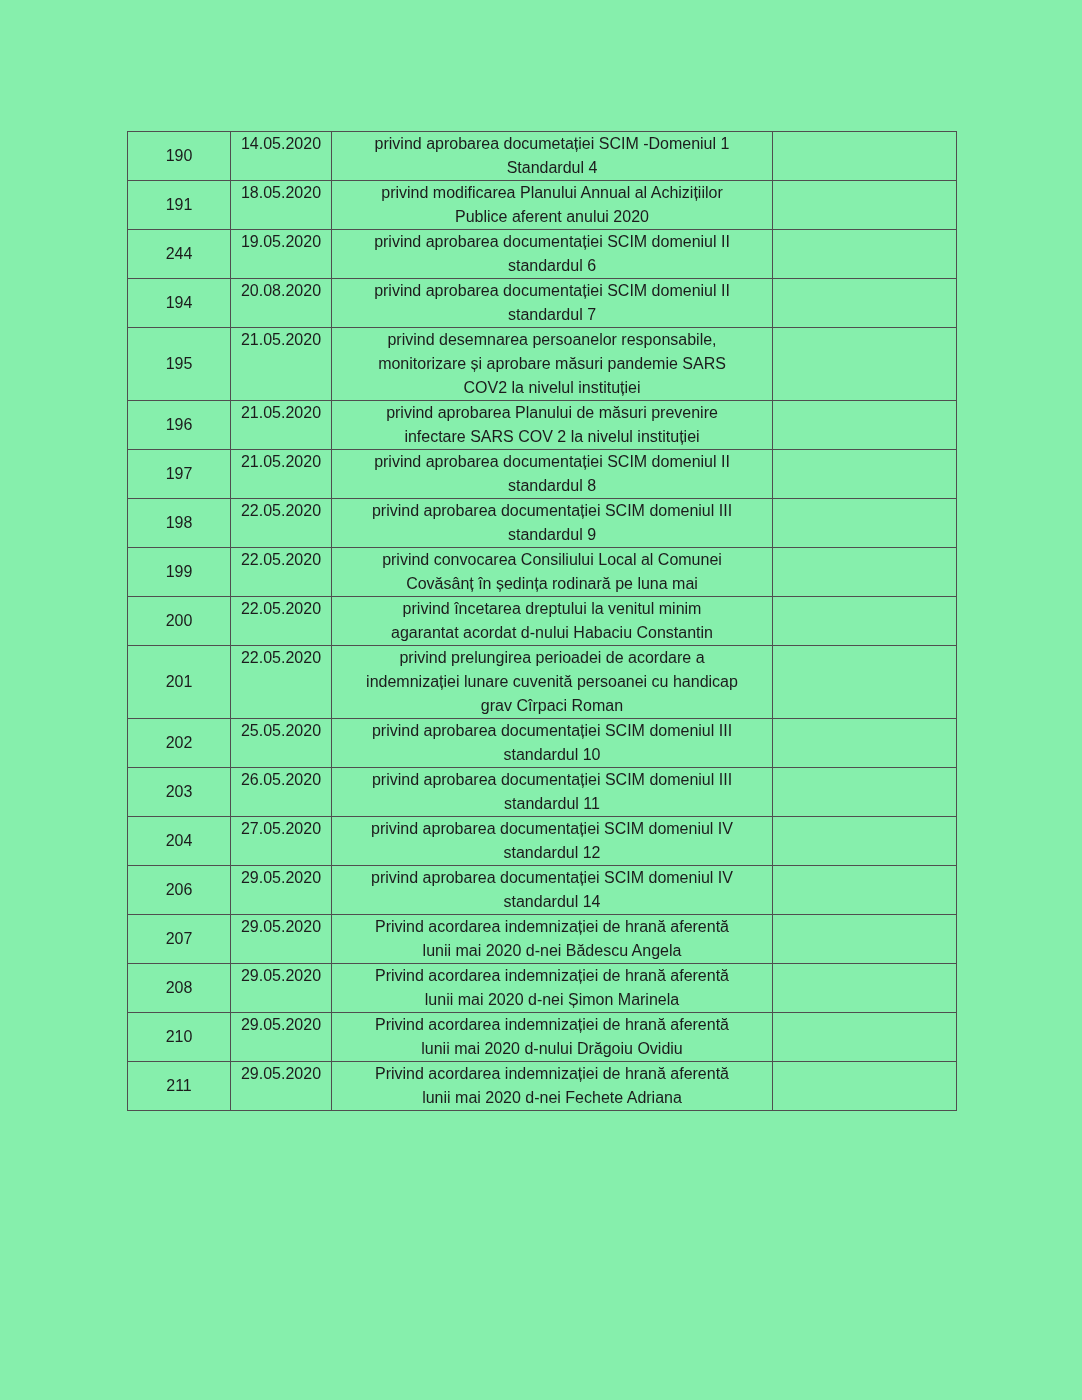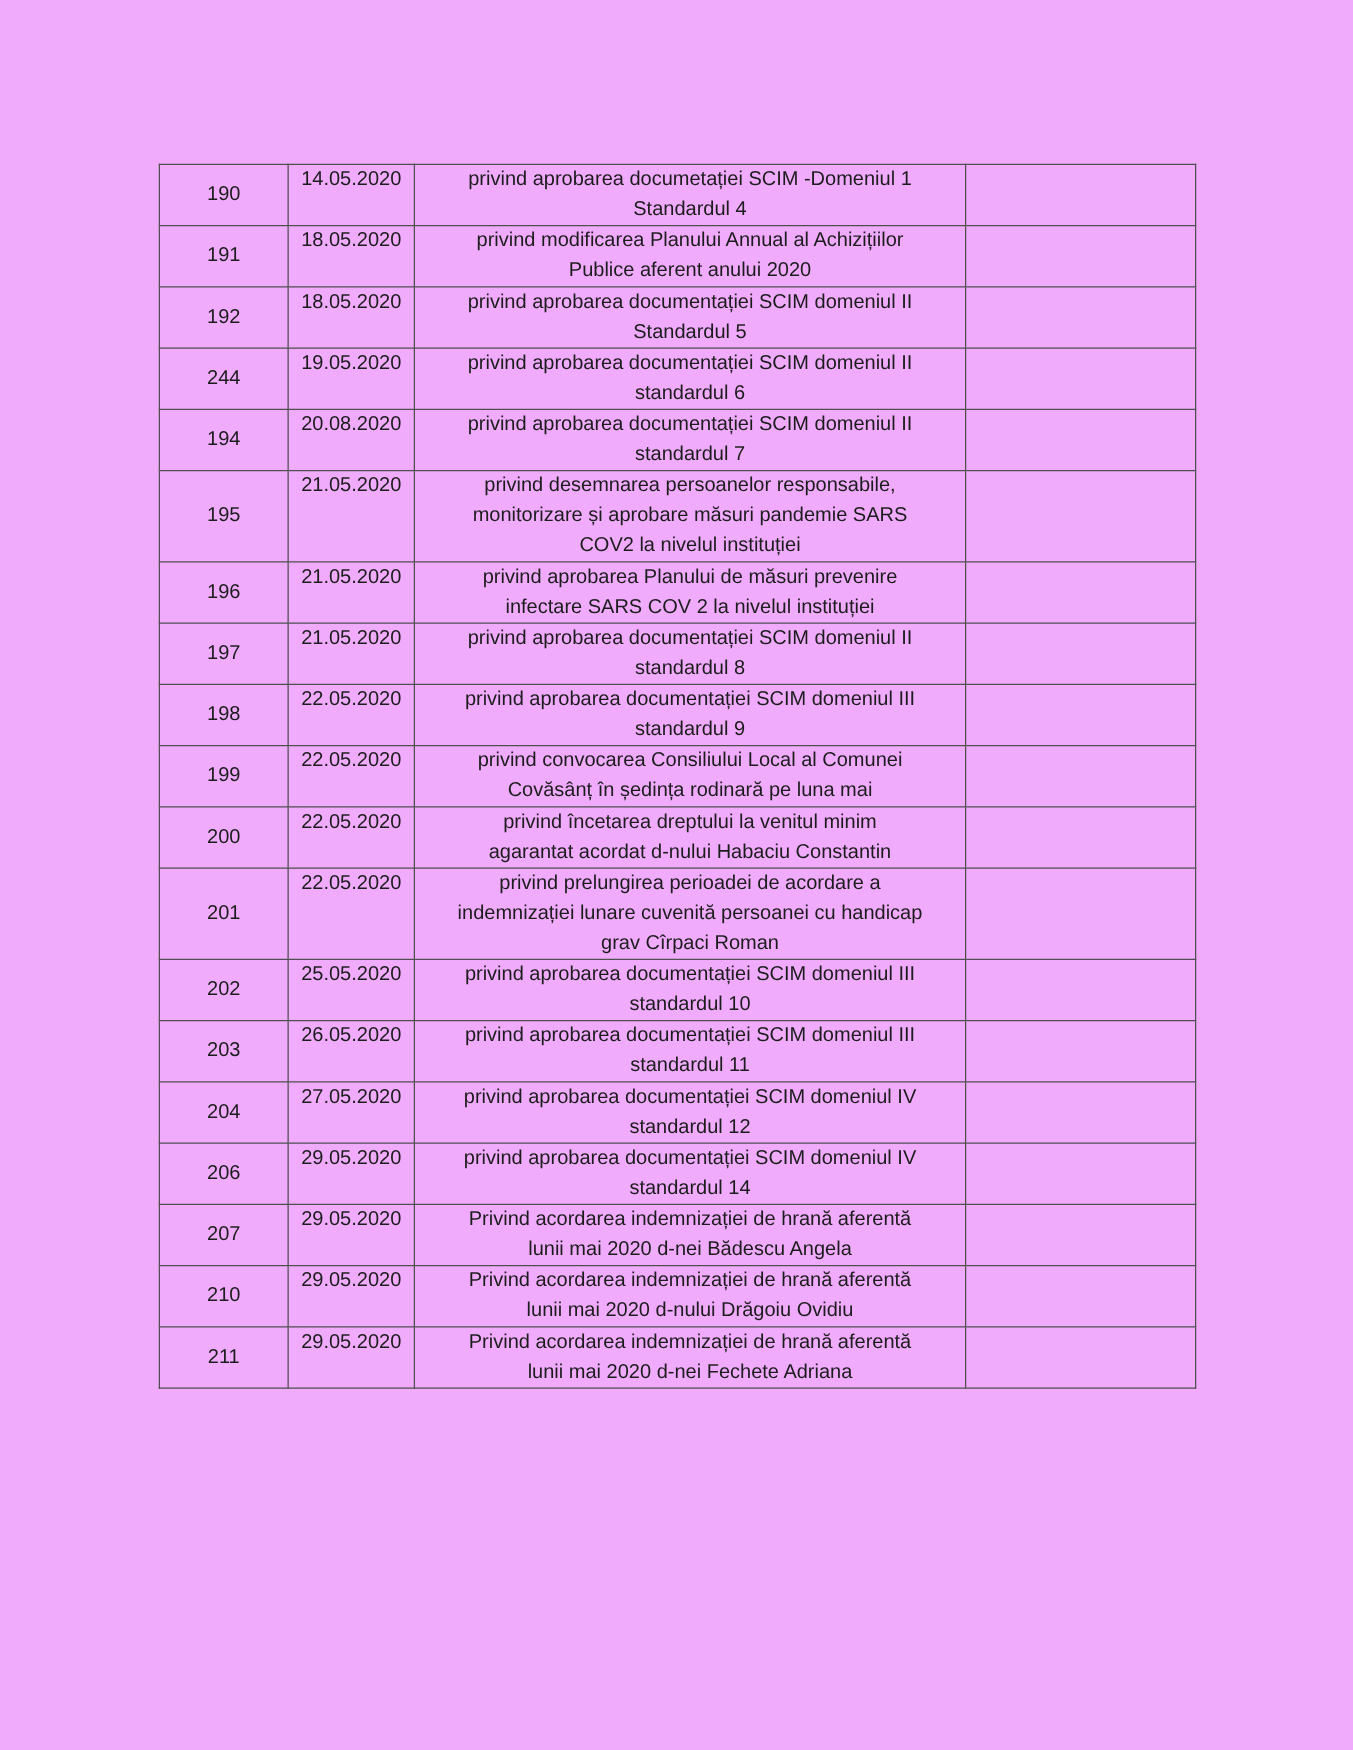--- a/index.html
+++ b/index.html
@@ -4,21 +4,21 @@
 <style>
   html, body {
     margin: 0;
     padding: 0;
     background: #ffffff;
   }
   .page {
     position: relative;
     width: 1082px;
     height: 1400px;
-    background: #f0abfc;
+    background: #86efac;
     font-family: "Liberation Sans", sans-serif;
     color: #1c1c1c;
     overflow: hidden;
   }
   table.decisions-table {
     position: absolute;
     left: 127px;
     top: 131px;
     width: 829px;
     border-collapse: collapse;
@@ -75,27 +75,20 @@
         </tr>
 
         <tr>
           <td class="col-num">191</td>
           <td class="col-date">18.05.2020</td>
           <td class="col-desc">privind modificarea Planului Annual al Achizițiilor
 Publice aferent anului 2020</td>
           <td class="col-note"></td>
         </tr>
 
-        <tr>
-          <td class="col-num">192</td>
-          <td class="col-date">18.05.2020</td>
-          <td class="col-desc">privind aprobarea documentației SCIM domeniul II
-Standardul 5</td>
-          <td class="col-note"></td>
-        </tr>
 
         <tr>
           <td class="col-num">244</td>
           <td class="col-date">19.05.2020</td>
           <td class="col-desc">privind aprobarea documentației SCIM domeniul II
 standardul 6</td>
           <td class="col-note"></td>
         </tr>
 
         <tr>
@@ -198,20 +191,27 @@
         </tr>
 
         <tr>
           <td class="col-num">207</td>
           <td class="col-date">29.05.2020</td>
           <td class="col-desc">Privind acordarea indemnizației de hrană aferentă
 lunii mai 2020 d-nei Bădescu Angela</td>
           <td class="col-note"></td>
         </tr>
 
+        <tr>
+          <td class="col-num">208</td>
+          <td class="col-date">29.05.2020</td>
+          <td class="col-desc">Privind acordarea indemnizației de hrană aferentă
+lunii mai 2020 d-nei Șimon Marinela</td>
+          <td class="col-note"></td>
+        </tr>
 
 
         <tr>
           <td class="col-num">210</td>
           <td class="col-date">29.05.2020</td>
           <td class="col-desc">Privind acordarea indemnizației de hrană aferentă
 lunii mai 2020 d-nului Drăgoiu Ovidiu</td>
           <td class="col-note"></td>
         </tr>
 

